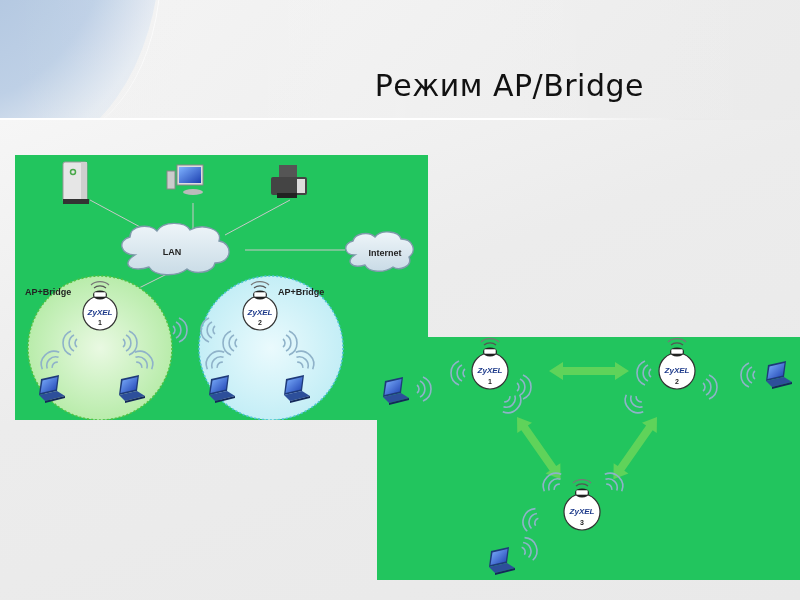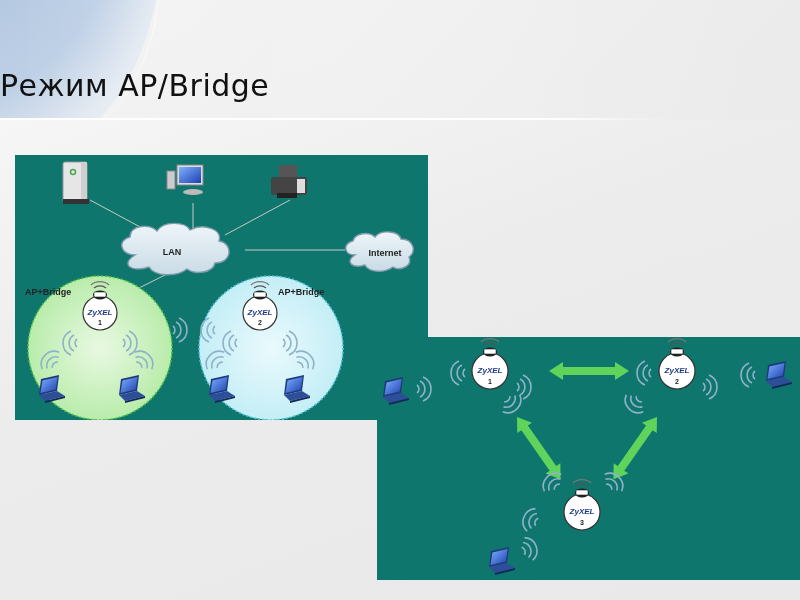--- a/index.html
+++ b/index.html
@@ -5,27 +5,27 @@
   html,body{margin:0;padding:0;}
   body{width:800px;height:600px;position:relative;overflow:hidden;
     background:linear-gradient(135deg,#f4f4f4 0%,#ececec 50%,#e8e8e8 100%);
     font-family:"DejaVu Sans",sans-serif;}
   .swoosh{position:absolute;left:-140px;top:-260px;width:300px;height:420px;border-radius:50%;
     background:radial-gradient(ellipse at 30% 40%,#a9c0dc 0%,#bed0e6 55%,rgba(220,230,242,0.6) 75%,rgba(240,240,240,0) 100%);}
   .swoosh2{position:absolute;left:-60px;top:-200px;width:220px;height:340px;border-radius:50%;
     border-right:1px solid rgba(255,255,255,0.7);}
   .header-band{position:absolute;left:0;top:0;width:800px;height:118px;
     background:linear-gradient(90deg,rgba(255,255,255,0) 0%,rgba(255,255,255,0.15) 50%,rgba(255,255,255,0) 100%);}
-  .title{position:absolute;left:0;top:68px;width:644px;text-align:left;
+  .title{position:absolute;left:0;top:68px;width:644px;text-align:right;
     font-family:"DejaVu Sans",sans-serif;font-size:30px;color:#111;letter-spacing:0.5px;}
   .title-line{position:absolute;left:0;top:118px;width:680px;height:2px;
     background:linear-gradient(90deg,#ffffff 0%,#ffffff 80%,rgba(255,255,255,0) 100%);}
   .lower-band{position:absolute;left:0;top:120px;width:800px;height:480px;
     background:linear-gradient(160deg,#f6f6f6 0%,#ececec 40%,#e9e9e9 100%);}
-  .panel{position:absolute;background:#0f766e;overflow:hidden;}
+  .panel{position:absolute;background:#22c55e;overflow:hidden;}
   #panel1{left:15px;top:155px;width:413px;height:265px;}
   #panel2{left:377px;top:337px;width:423px;height:243px;}
   svg text{font-family:"Liberation Sans",sans-serif;}
   .lbl{font-size:9px;font-weight:bold;fill:#222;}
 </style>
 </head>
 <body>
 
 <div class="swoosh"></div>
 <div class="swoosh2"></div>

